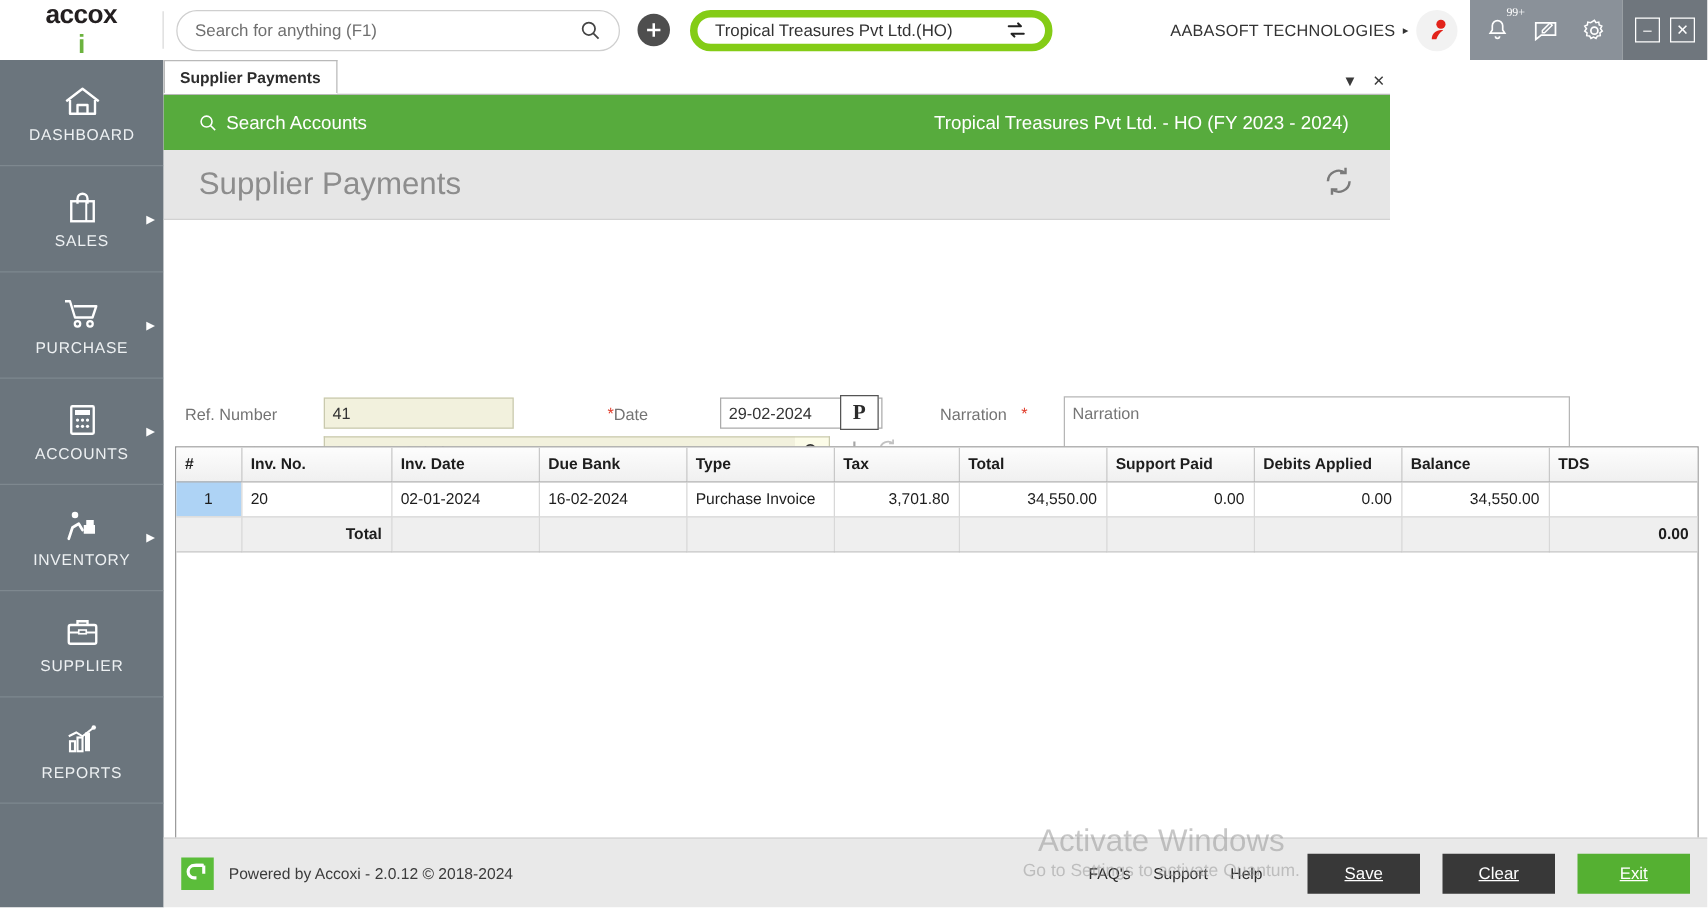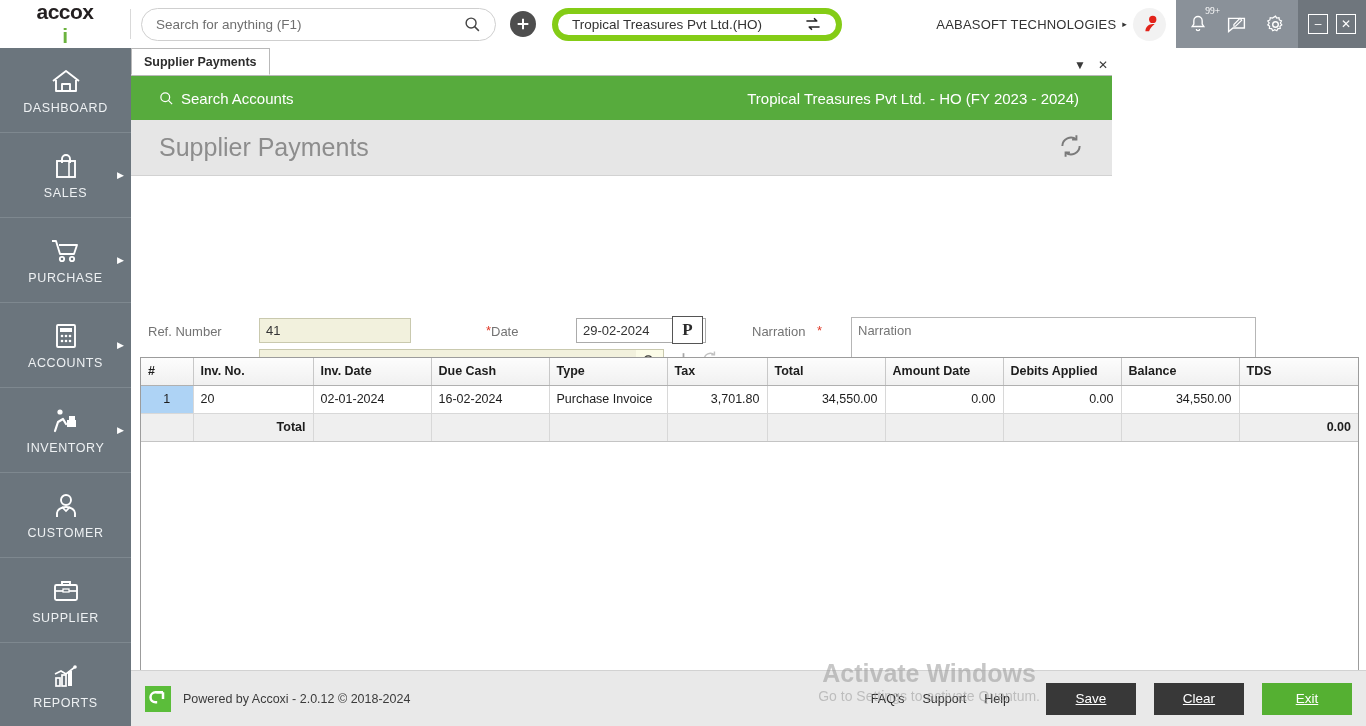--- a/index.html
+++ b/index.html
@@ -215,21 +215,21 @@
   }
   .btn-dark { background: #383838; }
   .btn-green { background: #55b032; }
   .u { text-decoration: underline; }
 
   
   .watermark {
     position: absolute; right: 72px; bottom: 22px; text-align: center;
     color: #9a9a9a; pointer-events: none; z-index: 5; opacity: .55;
   }
-  .watermark .w1 { font-size: 25px; line-height: 30px; font-weight: bold; }
+  .watermark .w1 { font-size: 25px; line-height: 30px; }
   .watermark .w2 { font-size: 14px; }
 </style>
 </head>
 <body>
 
 <div class="app">
 
   <div class="topbar">
     <div class="logo">
       <span>accox</span>
@@ -353,30 +353,20 @@
             <circle cx="10" cy="5" r="2.6" fill="#fff"></circle>
             <path d="M5 24l3-9 5-3 3 5" fill="none" stroke="#fff" stroke-width="2.2" stroke-linecap="round" stroke-linejoin="round"></path>
             <rect x="17" y="13" width="9" height="7" fill="#fff"></rect>
             <rect x="19" y="9" width="6" height="4" fill="#fff"></rect>
           </svg>
       </span>
       <span class="nav-label">INVENTORY</span>
       <span class="arrow">▶</span>
     </div>
 
-    <div class="nav-item">
-      <span class="nav-icon">
-        <svg width="28" height="28" viewBox="0 0 28 28">
-            <circle cx="14" cy="8" r="5" fill="none" stroke="#fff" stroke-width="1.9"></circle>
-            <path d="M5 25v-4c0-3 4-6 9-6s9 3 9 6v4" fill="none" stroke="#fff" stroke-width="1.9"></path>
-            <path d="M10 15l4 4 4-4" fill="none" stroke="#fff" stroke-width="1.7"></path>
-          </svg>
-      </span>
-      <span class="nav-label">CUSTOMER</span>
-    </div>
 
     <div class="nav-item">
       <span class="nav-icon">
         <svg width="30" height="26" viewBox="0 0 30 26">
             <rect x="4" y="7" width="22" height="15" rx="1.5" fill="none" stroke="#fff" stroke-width="1.9"></rect>
             <path d="M11 7V4h8v3" fill="none" stroke="#fff" stroke-width="1.9"></path>
             <line x1="4" y1="13" x2="26" y2="13" stroke="#fff" stroke-width="1.7"></line>
             <rect x="12" y="11" width="6" height="3" fill="#6b757d" stroke="#fff" stroke-width="1.3"></rect>
           </svg>
       </span>
@@ -539,25 +529,25 @@
             <col style="width:118px">
           <col style="width:118px">
             <col style="width:118px">
             <col style="width:119px">
         </colgroup>
         <thead>
           <tr>
             <th class="idx">#</th>
             <th>Inv. No.</th>
             <th>Inv. Date</th>
-            <th>Due Cash</th>
+            <th>Due Bank</th>
             <th>Type</th>
             <th class="num">Tax</th>
             <th class="num">Total</th>
-            <th class="num">Amount Date</th>
+            <th class="num">Support Paid</th>
             <th class="num">Debits Applied</th>
             <th class="num">Balance</th>
             <th class="num" style="border-right:none;">TDS</th>
           </tr>
         </thead>
         <tbody>
           <tr>
             <td class="idx-sel">1</td>
             <td>20</td>
             <td>02-01-2024</td>

